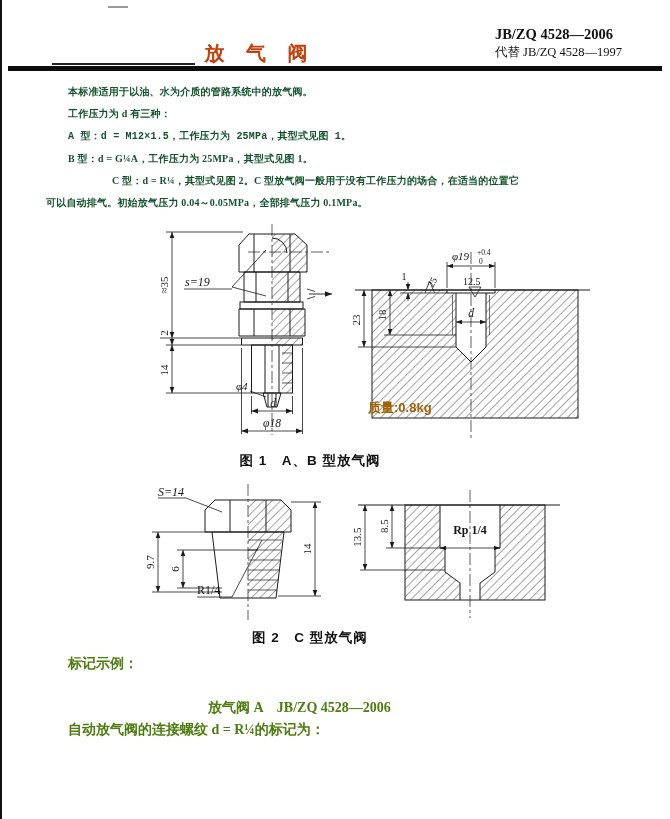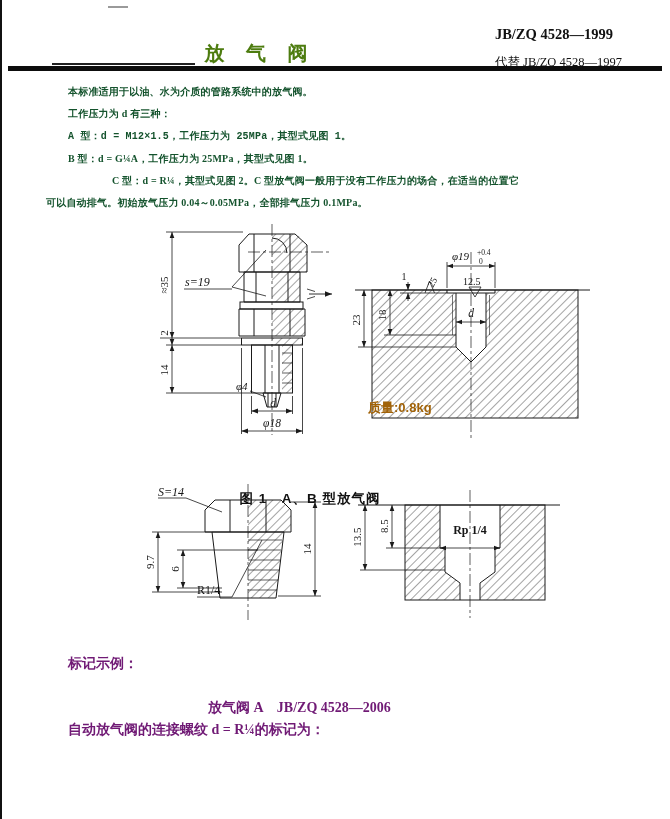--- a/index.html
+++ b/index.html
@@ -5,55 +5,55 @@
   html,body{margin:0;padding:0;background:#888;}
   .page{
     position:relative;width:670px;height:819px;background:#ffffff;
     font-family:"Liberation Serif","DejaVu Serif",serif;color:#1c1c1c;
     overflow:hidden;margin:0 auto;
   }
   .edge-left{position:absolute;left:0;top:0;width:2px;height:819px;background:#111;}
   .artifact-top{position:absolute;left:108px;top:6px;width:20px;height:2px;background:#9a9a9a;}
   .doc-title{
     position:absolute;left:150px;top:40px;width:220px;text-align:center;
-    font-size:20px;font-weight:bold;letter-spacing:8px;color:#4d7c0f;
+    font-size:20px;font-weight:bold;letter-spacing:8px;color:#c2410c;
     font-family:"Liberation Sans","DejaVu Sans",sans-serif;
   }
   .std-block{position:absolute;right:48px;top:26px;text-align:left;}
   .std-no{font-size:14.5px;font-weight:600;color:#111;}
-  .std-replaces{font-size:12.5px;font-weight:500;color:#111;margin-top:11px;}
+  .std-replaces{font-size:12.5px;font-weight:500;color:#111;margin-top:1px;}
   .rule-thin{position:absolute;left:52px;top:63px;width:143px;height:1.5px;background:#222;}
   .rule-thick{position:absolute;left:8px;top:66px;width:654px;height:4.5px;background:#0d0d0d;}
   .body-line{
     position:absolute;font-size:10px;font-weight:600;color:#14532d;
     white-space:nowrap;letter-spacing:0.2px;
   }
   .fig-caption{
     position:absolute;left:60px;width:500px;text-align:center;
     font-size:13.5px;font-weight:bold;color:#111;
     font-family:"Liberation Sans","DejaVu Sans",sans-serif;letter-spacing:1px;
   }
   .mass-label{
     position:absolute;left:368px;top:399px;font-size:13px;font-weight:bold;color:#a16207;
     font-family:"Liberation Sans","DejaVu Sans",sans-serif;
   }
   svg{position:absolute;left:0;}
   svg text{font-family:"Liberation Serif","DejaVu Serif",serif;fill:#161616;}
-  .mark-line{position:absolute;font-size:14px;font-weight:600;color:#701a75;white-space:nowrap;}
+  .mark-line{position:absolute;font-size:14px;font-weight:600;color:#4d7c0f;white-space:nowrap;}
 </style>
 </head>
 <body>
 
 <div class="page">
   <div class="edge-left"></div>
   <div class="artifact-top"></div>
 
   <div class="doc-title">放 气 阀</div>
   <div class="std-block">
-    <div class="std-no">JB/ZQ 4528—1999</div>
+    <div class="std-no">JB/ZQ 4528—2006</div>
     <div class="std-replaces">代替 JB/ZQ 4528—1997</div>
   </div>
   <div class="rule-thin"></div>
   <div class="rule-thick"></div>
 
   <div class="body-line" style="left:68px;top:85px;">本标准适用于以油、水为介质的管路系统中的放气阀。</div>
   <div class="body-line" style="left:68px;top:107px;">工作压力为 d 有三种：</div>
   <div class="body-line" style="left:68px;top:129px;font-family:Liberation Mono, monospace;">A 型：d = M12×1.5，工作压力为 25MPa，其型式见图 1。</div>
   <div class="body-line" style="left:68px;top:151.5px;">B 型：d = G¼A，工作压力为 25MPa，其型式见图 1。</div>
   <div class="body-line" style="left:68px;top:173.5px;margin-left:44px;">C 型：d = R¼，其型式见图 2。C 型放气阀一般用于没有工作压力的场合，在适当的位置它</div>
@@ -192,21 +192,21 @@
     <text x="479" y="264" font-size="7.5">0</text>
     <text x="433" y="288" font-size="9.5" transform="rotate(-62 433 288)">25</text>
     <text x="463" y="285" font-size="10">12.5</text>
     <text x="404" y="280" font-size="10" text-anchor="middle">1</text>
     <text x="386" y="315" font-size="11" text-anchor="middle" transform="rotate(-90 386 315)">18</text>
     <text x="360" y="320" font-size="11" text-anchor="middle" transform="rotate(-90 360 320)">23</text>
     <text x="471" y="317" font-size="11.5" font-style="italic" text-anchor="middle">d</text>
   </svg>
 
   <div class="mass-label">质量:0.8kg</div>
-  <div class="fig-caption" style="top:452px;margin-top:38px;">图 1　A、B 型放气阀</div>
+  <div class="fig-caption" style="top:452px;">图 1　A、B 型放气阀</div>
 
   <svg width="670" height="148" viewBox="0 478 670 148" style="top:478px;">
     <defs>
       <pattern id="h2" width="6" height="6" patternUnits="userSpaceOnUse" patternTransform="rotate(45)">
         <line x1="0" y1="0" x2="0" y2="6" stroke="#4a4a4a" stroke-width="1"></line>
       </pattern>
       <marker id="m2" viewBox="0 0 10 10" refX="9" refY="5" markerWidth="9" markerHeight="9" orient="auto-start-reverse">
         <path d="M0,1.5 L9,5 L0,8.5 z" fill="#1a1a1a"></path>
       </marker>
     </defs>
@@ -282,17 +282,18 @@
       <line x1="392" y1="505" x2="392" y2="548" marker-start="url(#m2)" marker-end="url(#m2)"></line>
 
       <line x1="360" y1="570" x2="445" y2="570"></line>
       <line x1="365" y1="505" x2="365" y2="570" marker-start="url(#m2)" marker-end="url(#m2)"></line>
     </g>
     <text x="470" y="534" font-size="12" font-weight="bold" text-anchor="middle">Rp 1/4</text>
     <text x="361" y="537" font-size="11" text-anchor="middle" transform="rotate(-90 361 537)">13.5</text>
     <text x="388" y="526" font-size="11" text-anchor="middle" transform="rotate(-90 388 526)">8.5</text>
   </svg>
 
+  <div class="fig-caption" style="top:629px;">图 2　C 型放气阀</div>
 
   <div class="mark-line" style="left:68px;top:655px;">标记示例：</div>
   <div class="mark-line" style="left:208px;top:699px;text-align:right;">放气阀 A　JB/ZQ 4528—2006</div>
   <div class="mark-line" style="left:68px;top:721px;">自动放气阀的连接螺纹 d = R¼的标记为：</div>
 </div>
 
 </body></html>

